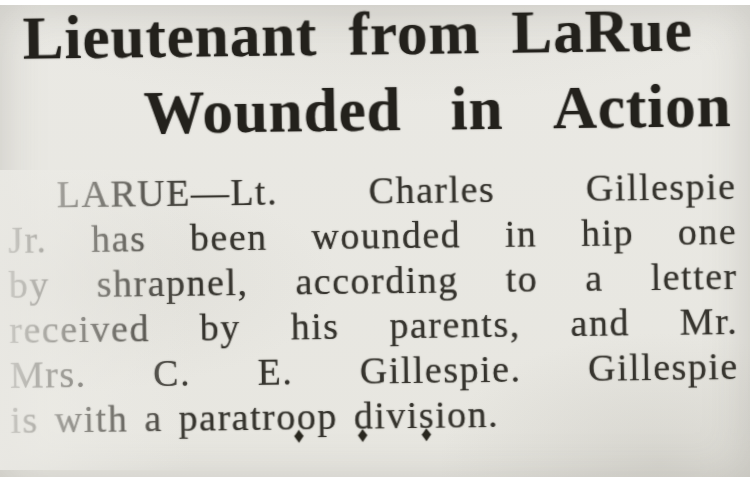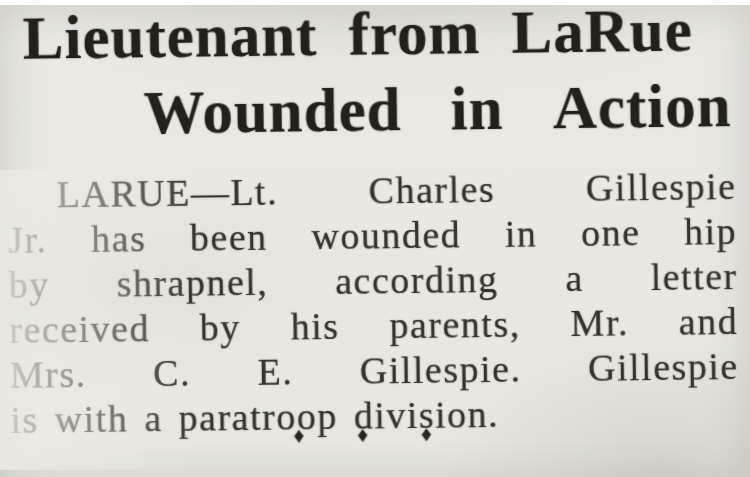--- a/index.html
+++ b/index.html
@@ -107,37 +107,38 @@
           <span class="word">LARUE—Lt.</span>
           <span class="word">Charles</span>
           <span class="word">Gillespie</span>
         </div>
         <div class="body-line">
           <span class="word">Jr.</span>
           <span class="word">has</span>
           <span class="word">been</span>
           <span class="word">wounded</span>
           <span class="word">in</span>
+          <span class="word">hip</span>
           <span class="word">one</span>
-          <span class="word">hip</span>
         </div>
         <div class="body-line">
           <span class="word">by</span>
           <span class="word">shrapnel,</span>
           <span class="word">according</span>
+          <span class="word">to</span>
           <span class="word">a</span>
           <span class="word">letter</span>
         </div>
         <div class="body-line">
           <span class="word">received</span>
           <span class="word">by</span>
           <span class="word">his</span>
           <span class="word">parents,</span>
+          <span class="word">and</span>
           <span class="word">Mr.</span>
-          <span class="word">and</span>
         </div>
         <div class="body-line">
           <span class="word">Mrs.</span>
           <span class="word">C.</span>
           <span class="word">E.</span>
           <span class="word">Gillespie.</span>
           <span class="word">Gillespie</span>
         </div>
         <div class="body-line">
           <span class="word">is</span>

